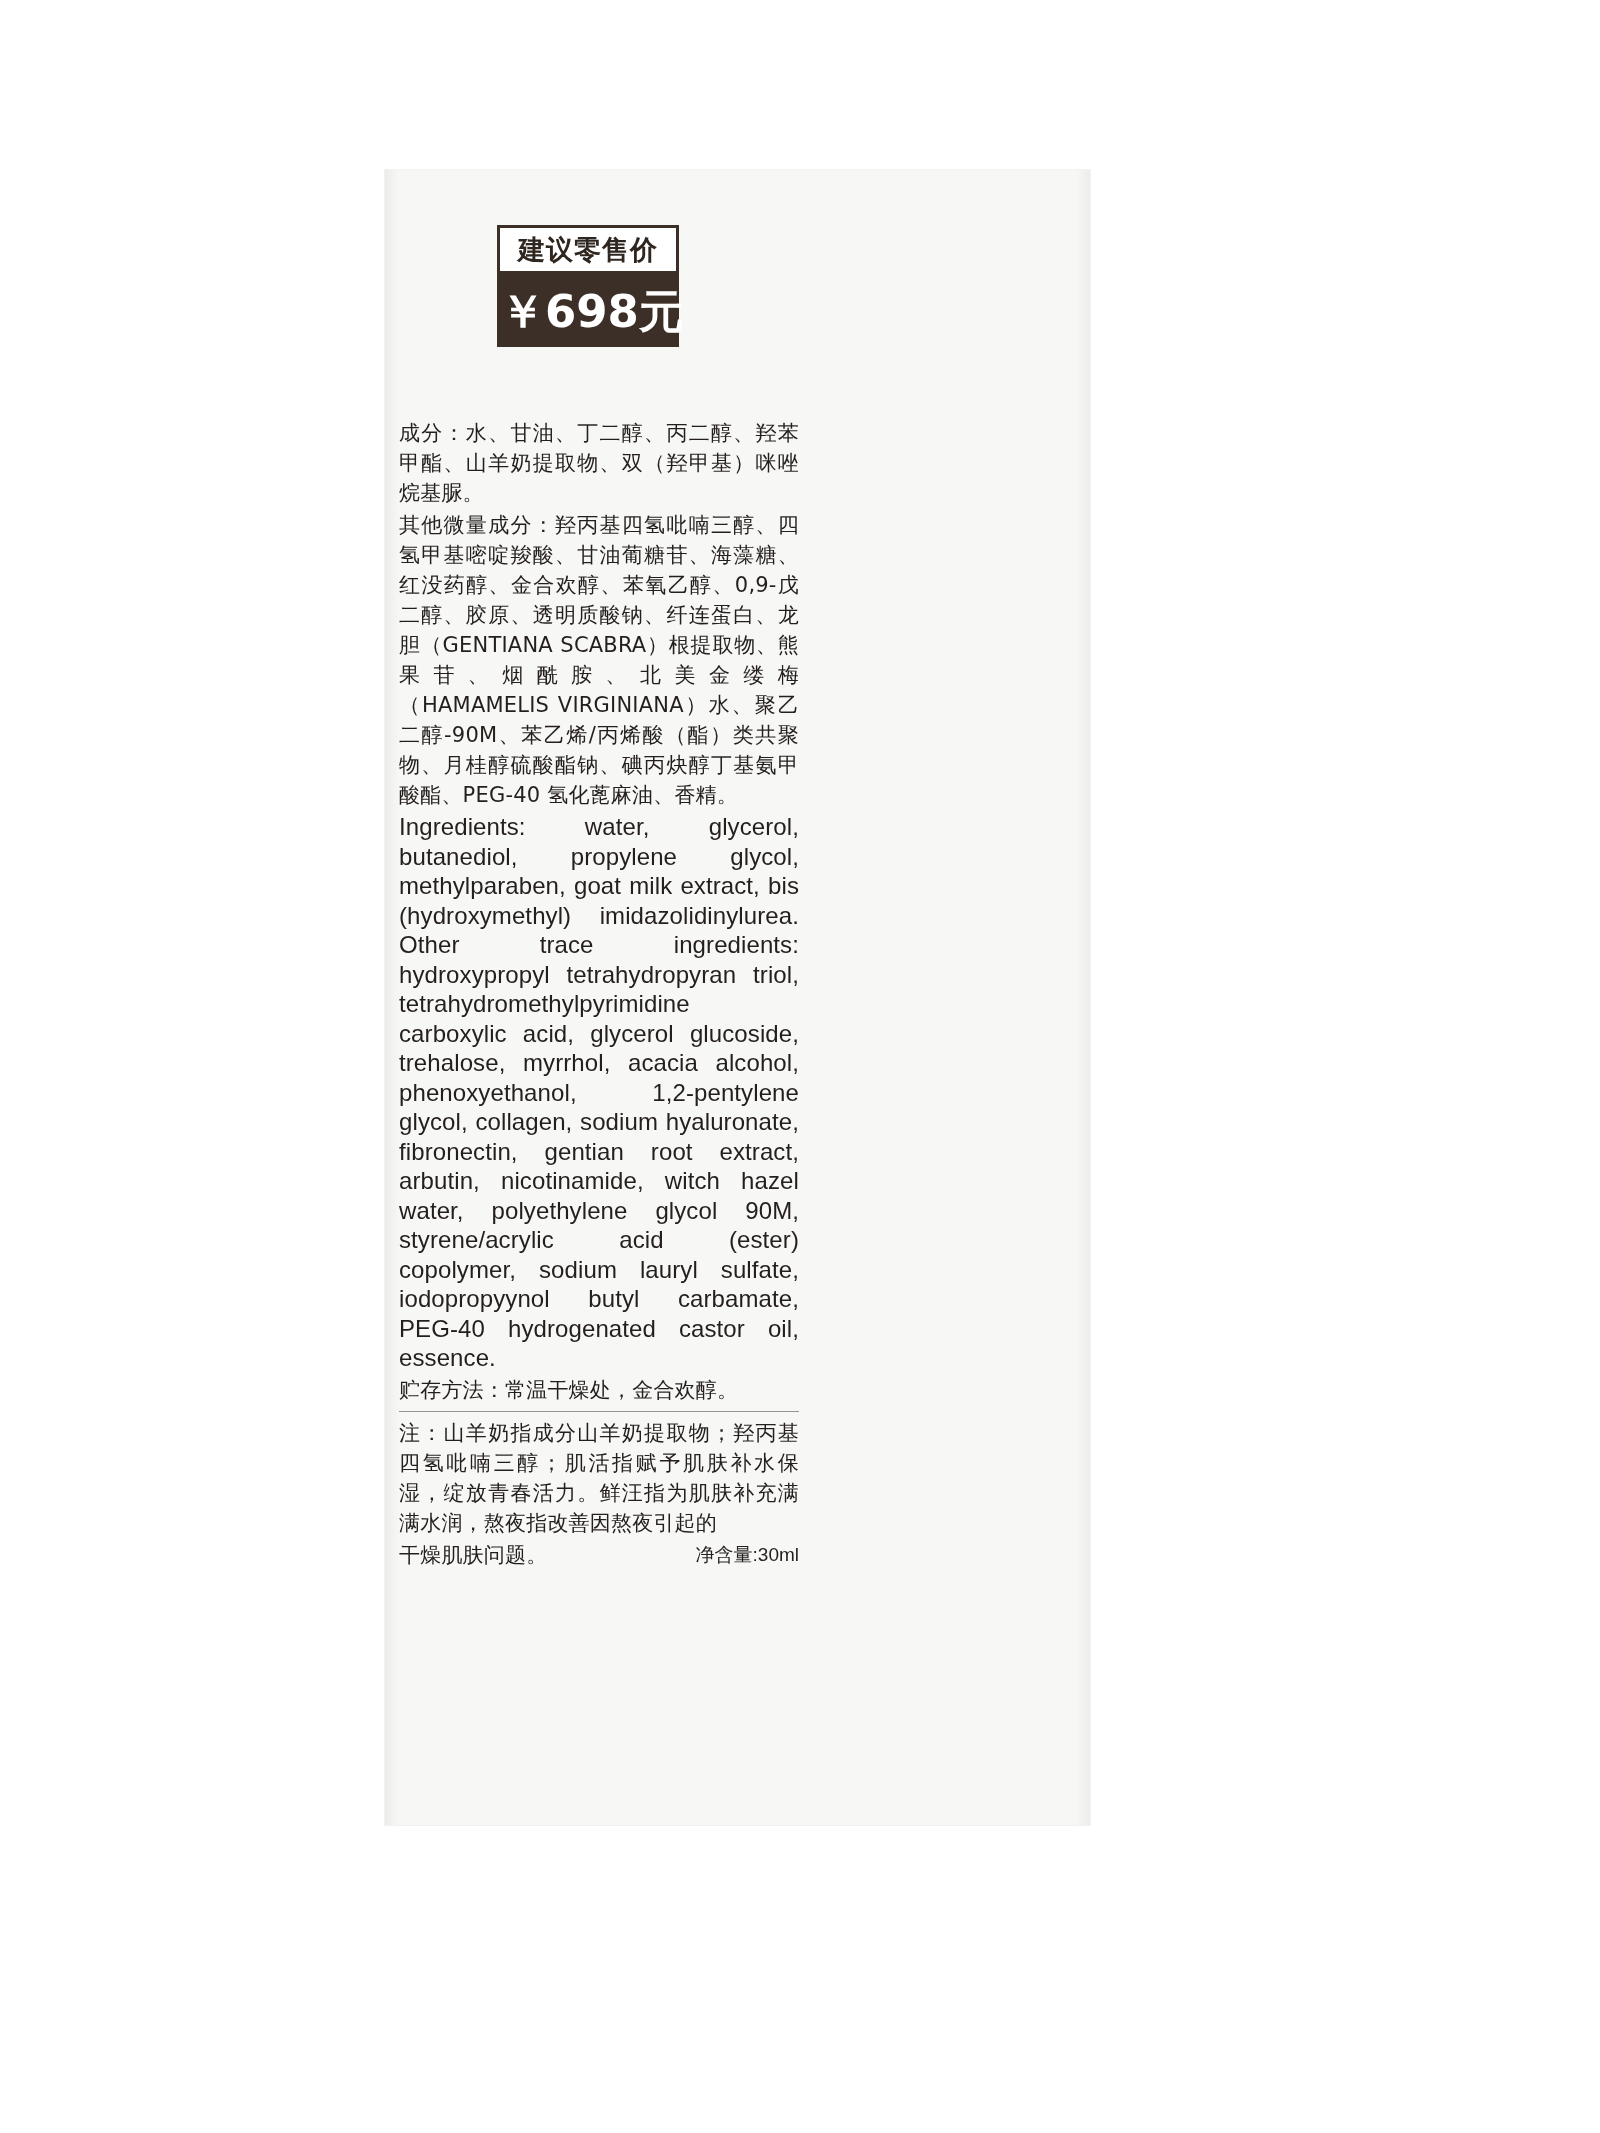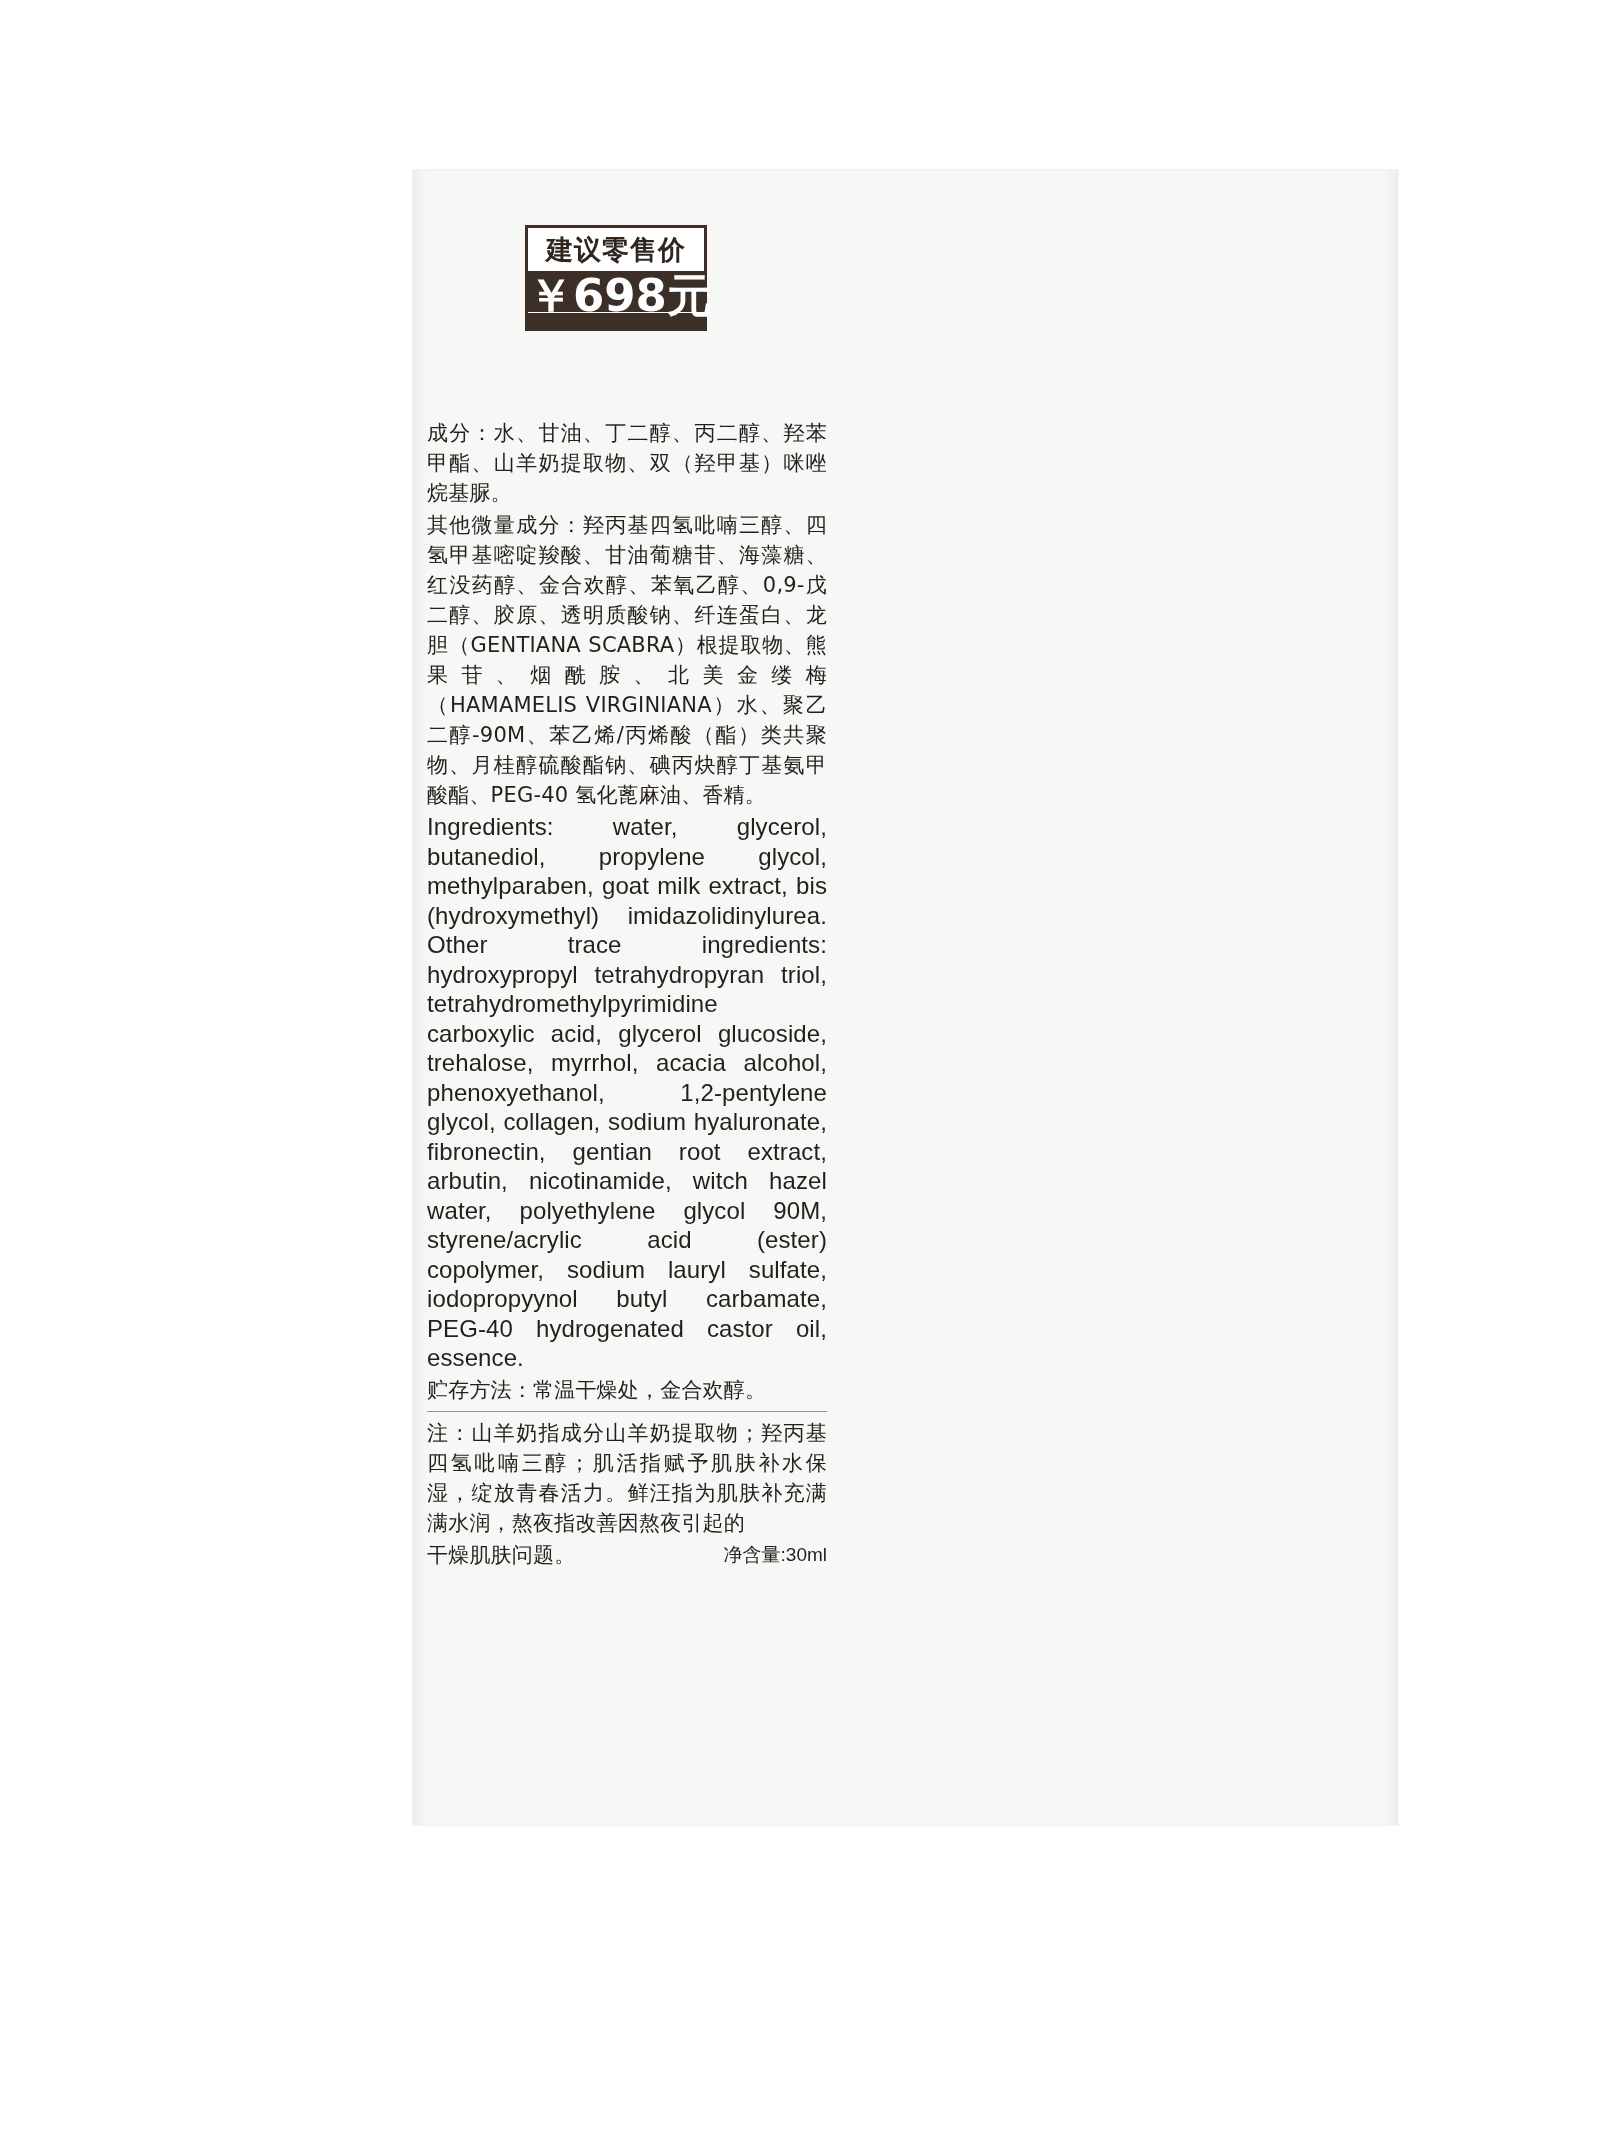--- a/index.html
+++ b/index.html
@@ -13,25 +13,24 @@
     font-family: "Liberation Sans", "DejaVu Sans", sans-serif;
     position: relative;
     overflow: hidden;
   }
 
   
   .package-panel {
     position: absolute;
     left: 385px;
     top: 170px;
-    width: 985px;
+    width: 705px;
     height: 1655px;
     background: #f7f7f5;
     box-shadow: 0 0 0 1px #f2f2f0;
-    margin-left: 28px;
   }
 
   
   .package-panel::before {
     content: "";
     position: absolute;
     left: 0; top: 0; bottom: 0;
     width: 14px;
     background: linear-gradient(to right, #ececea, #f7f7f5);
   }
@@ -61,22 +60,21 @@
     font-size: 27px;
     letter-spacing: 1px;
     line-height: 40px;
     padding: 2px 0 1px 0;
     font-weight: 600;
     font-family: "DejaVu Sans", "Liberation Sans", sans-serif;
   }
   .price-badge .price-value-wrap {
     background: #3b2f27;
     color: #ffffff;
-    padding: 0 0 7px 0;
-    text-decoration: underline;
+    padding: 16px 0 7px 0;
   }
   .price-badge .price-value {
     font-size: 45px;
     font-weight: bold;
     line-height: 50px;
     letter-spacing: 0px;
     font-family: "DejaVu Sans", "Liberation Sans", sans-serif;
     white-space: nowrap;
   }
 

